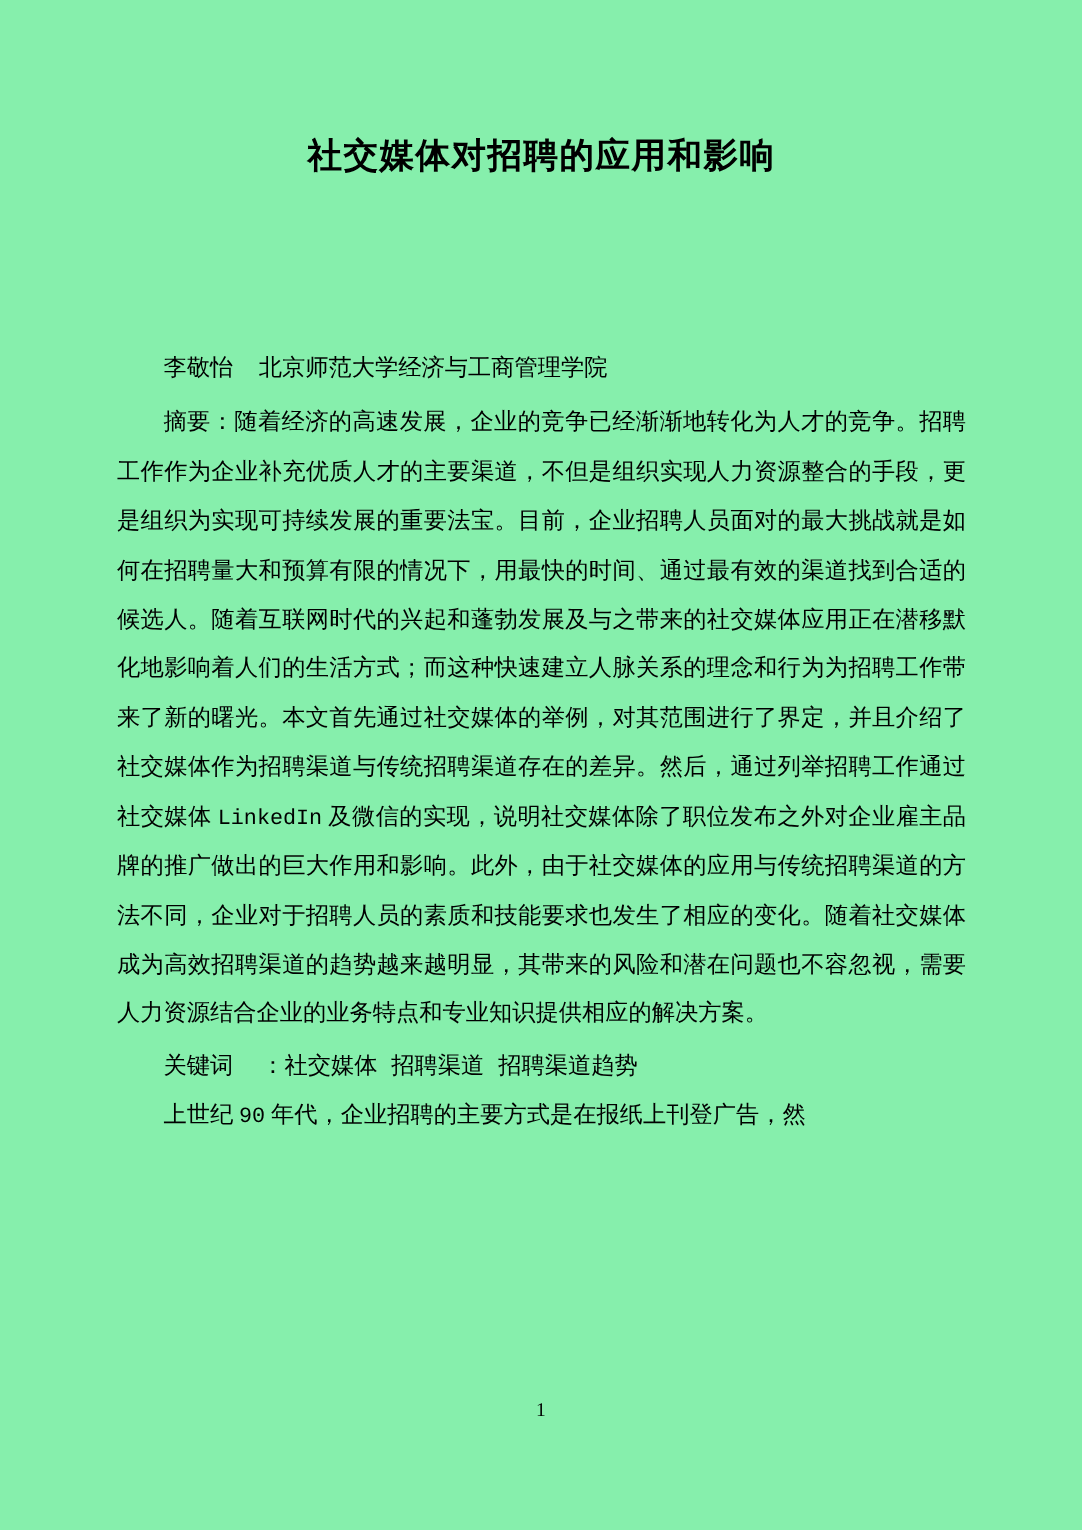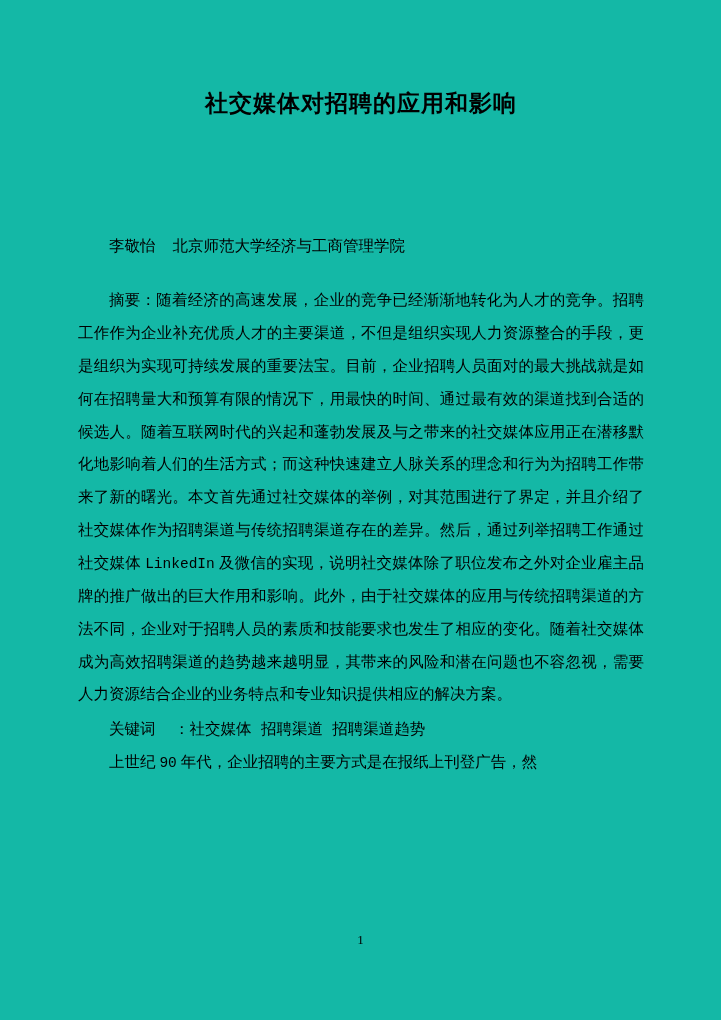--- a/index.html
+++ b/index.html
@@ -11,21 +11,21 @@
     width: 721px;
     height: 1020px;
     font-family: "Liberation Serif", "DejaVu Serif", serif;
     color: #000000;
     overflow: hidden;
   }
   .page {
     position: relative;
     width: 721px;
     height: 1020px;
-    background: #14b8a6;
+    background: #86efac;
     box-sizing: border-box;
     padding: 0;
   }
   .content {
     position: absolute;
     left: 78px;
     top: 0;
     width: 566px;
   }
   .doc-title {
@@ -48,21 +48,21 @@
   }
   p.body-par {
     font-size: 15.5px;
     line-height: 2.12;
     text-align: justify;
     text-justify: inter-ideograph;
     margin: 0;
     text-indent: 2em;
   }
   p.abstract {
-    margin-top: 24px;
+    margin-top: 6px;
   }
   p.keywords {
     margin-top: 2px;
   }
   p.keywords .kw-gap {
     display: inline-block;
     width: 1.2em;
   }
   p.keywords .kw-item-gap {
     display: inline-block;

